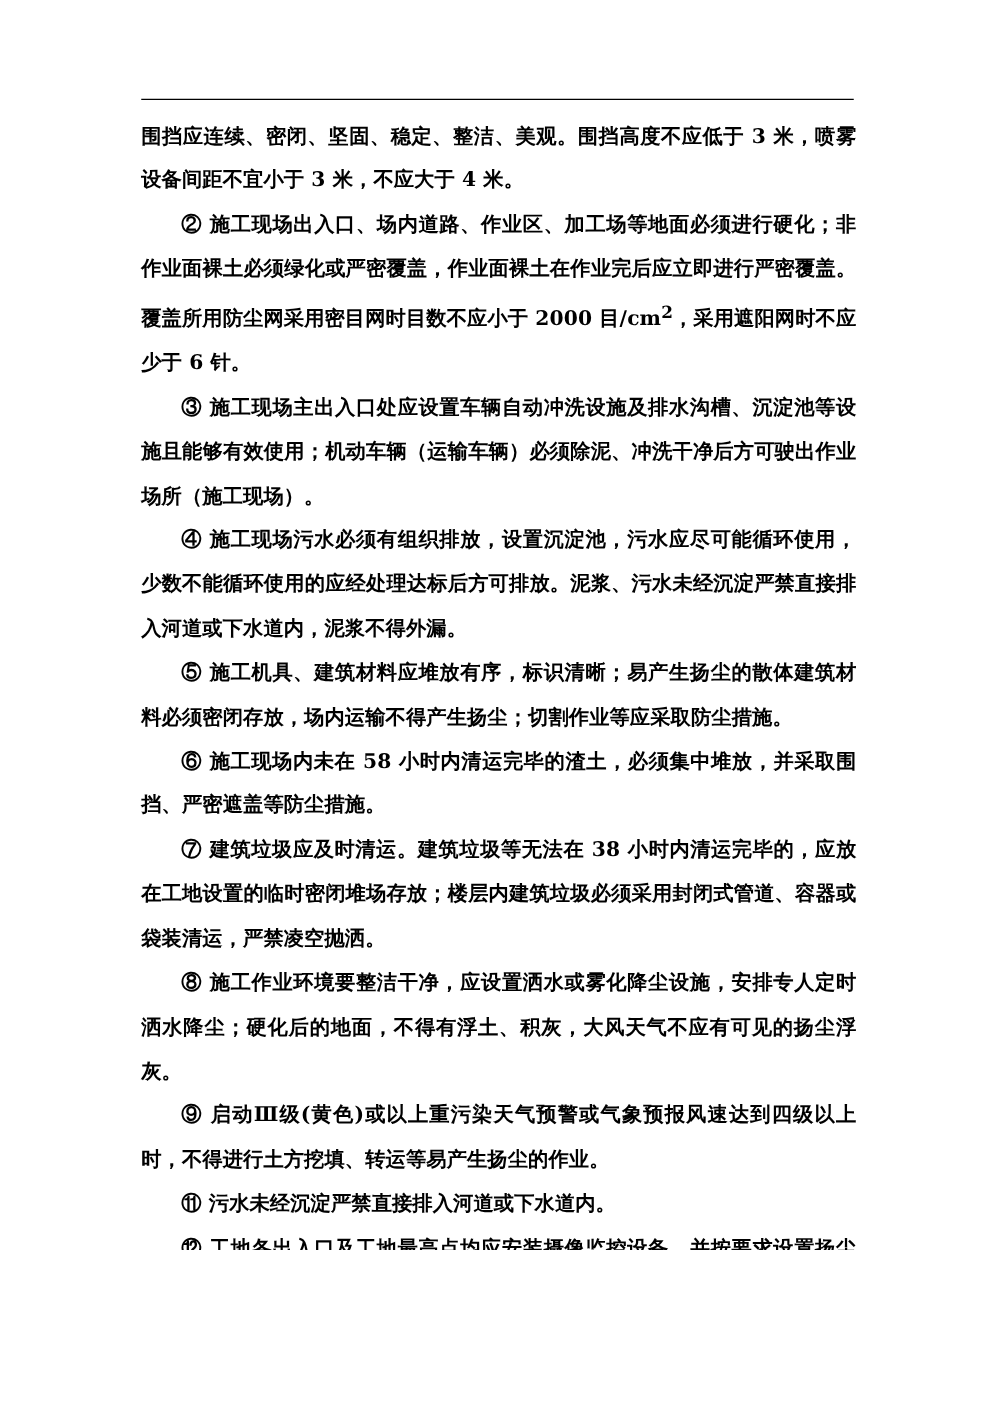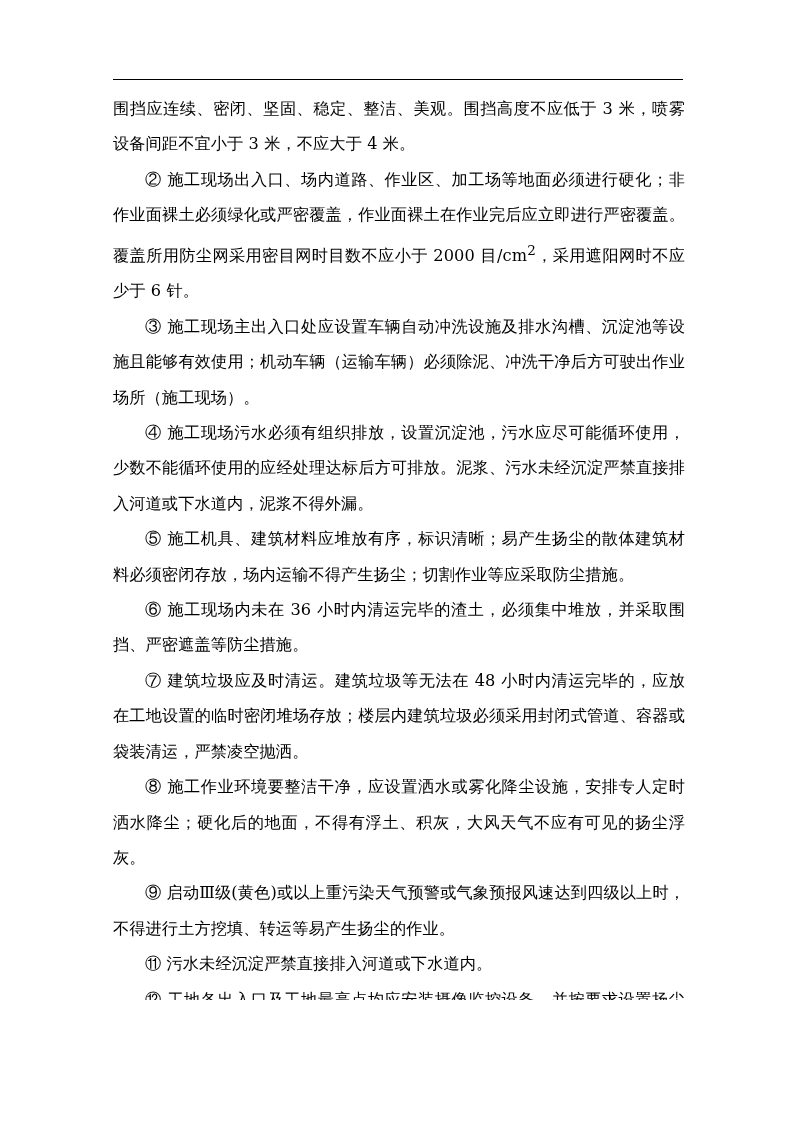--- a/index.html
+++ b/index.html
@@ -11,20 +11,21 @@
     font-family: "DejaVu Serif", "Liberation Serif", serif;
     color: #000000;
   }
   .page {
     position: relative;
     width: 793px;
     height: 1000px;
     background: #ffffff;
     box-sizing: border-box;
     overflow: hidden;
+    font-weight: bold;
   }
   .header-rule {
     position: absolute;
     left: 113px;
     top: 79px;
     width: 570px;
     height: 0;
     border-top: 1px solid #000000;
   }
   .content {
@@ -74,22 +75,22 @@
 <div class="page">
 
   <div class="header-rule"></div>
 
   <div class="content">
     <p class="para">围挡应连续、密闭、坚固、稳定、整洁、美观。围挡高度不应低于 3 米，喷雾设备间距不宜小于 3 米，不应大于 4 米。</p>
     <p class="para indent">② 施工现场出入口、场内道路、作业区、加工场等地面必须进行硬化；非作业面裸土必须绿化或严密覆盖，作业面裸土在作业完后应立即进行严密覆盖。覆盖所用防尘网采用密目网时目数不应小于 2000 目/cm<sup>2</sup>，采用遮阳网时不应少于 6 针。</p>
     <p class="para indent">③ 施工现场主出入口处应设置车辆自动冲洗设施及排水沟槽、沉淀池等设施且能够有效使用；机动车辆（运输车辆）必须除泥、冲洗干净后方可驶出作业场所（施工现场）。</p>
     <p class="para indent">④ 施工现场污水必须有组织排放，设置沉淀池，污水应尽可能循环使用，少数不能循环使用的应经处理达标后方可排放。泥浆、污水未经沉淀严禁直接排入河道或下水道内，泥浆不得外漏。</p>
     <p class="para indent">⑤ 施工机具、建筑材料应堆放有序，标识清晰；易产生扬尘的散体建筑材料必须密闭存放，场内运输不得产生扬尘；切割作业等应采取防尘措施。</p>
-    <p class="para indent">⑥ 施工现场内未在 36 小时内清运完毕的渣土，必须集中堆放，并采取围挡、严密遮盖等防尘措施。</p>
-    <p class="para indent">⑦ 建筑垃圾应及时清运。建筑垃圾等无法在 48 小时内清运完毕的，应放在工地设置的临时密闭堆场存放；楼层内建筑垃圾必须采用封闭式管道、容器或袋装清运，严禁凌空抛洒。</p>
+    <p class="para indent">⑥ 施工现场内未在 58 小时内清运完毕的渣土，必须集中堆放，并采取围挡、严密遮盖等防尘措施。</p>
+    <p class="para indent">⑦ 建筑垃圾应及时清运。建筑垃圾等无法在 38 小时内清运完毕的，应放在工地设置的临时密闭堆场存放；楼层内建筑垃圾必须采用封闭式管道、容器或袋装清运，严禁凌空抛洒。</p>
     <p class="para indent">⑧ 施工作业环境要整洁干净，应设置洒水或雾化降尘设施，安排专人定时洒水降尘；硬化后的地面，不得有浮土、积灰，大风天气不应有可见的扬尘浮灰。</p>
     <p class="para indent">⑨ 启动Ⅲ级(黄色)或以上重污染天气预警或气象预报风速达到四级以上时，不得进行土方挖填、转运等易产生扬尘的作业。</p>
     <p class="para indent">⑪ 污水未经沉淀严禁直接排入河道或下水道内。</p>
     <p class="para indent">⑫ 工地各出入口及工地最高点均应安装摄像监控设备，并按要求设置扬尘监控设备，并应保证设备正常使用，严禁估计破坏、损毁、关闭扬尘监控设备。</p>
 
   </div>
 
   <div class="footer">
     <div class="footer-left">黄山星源环境咨询有限公司</div>
     <div class="footer-page">108</div>

